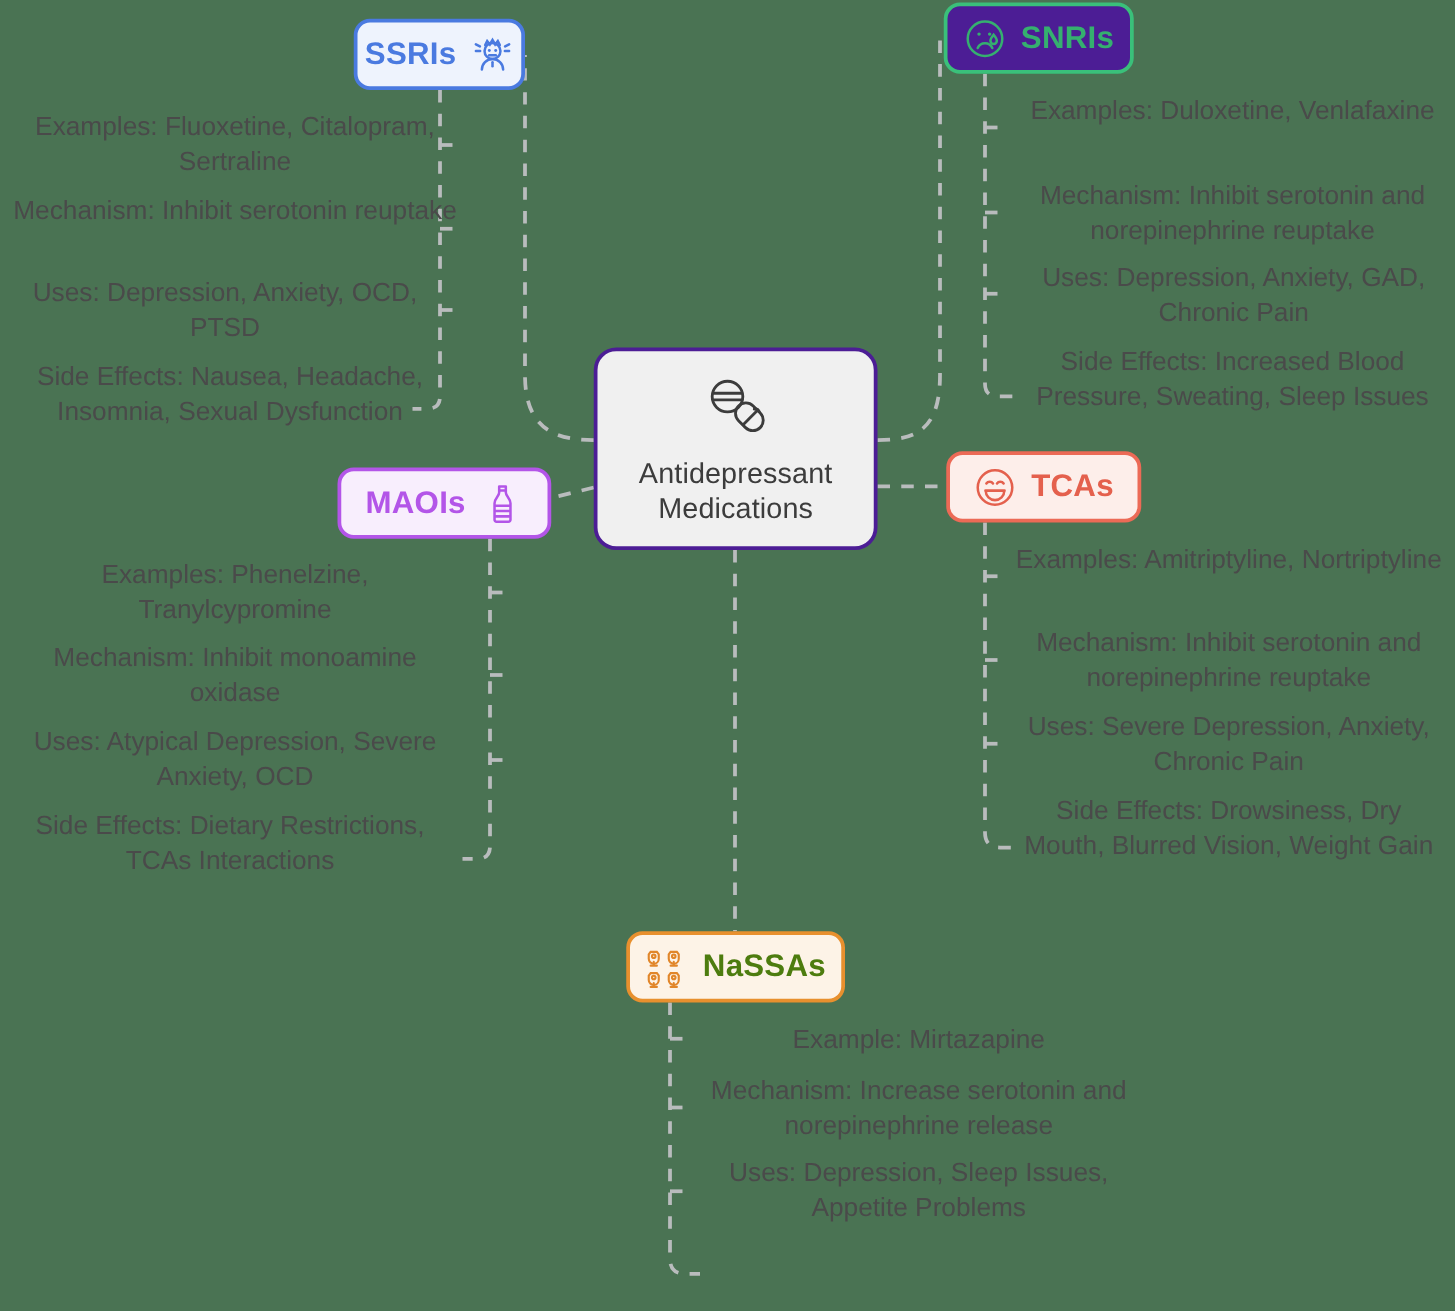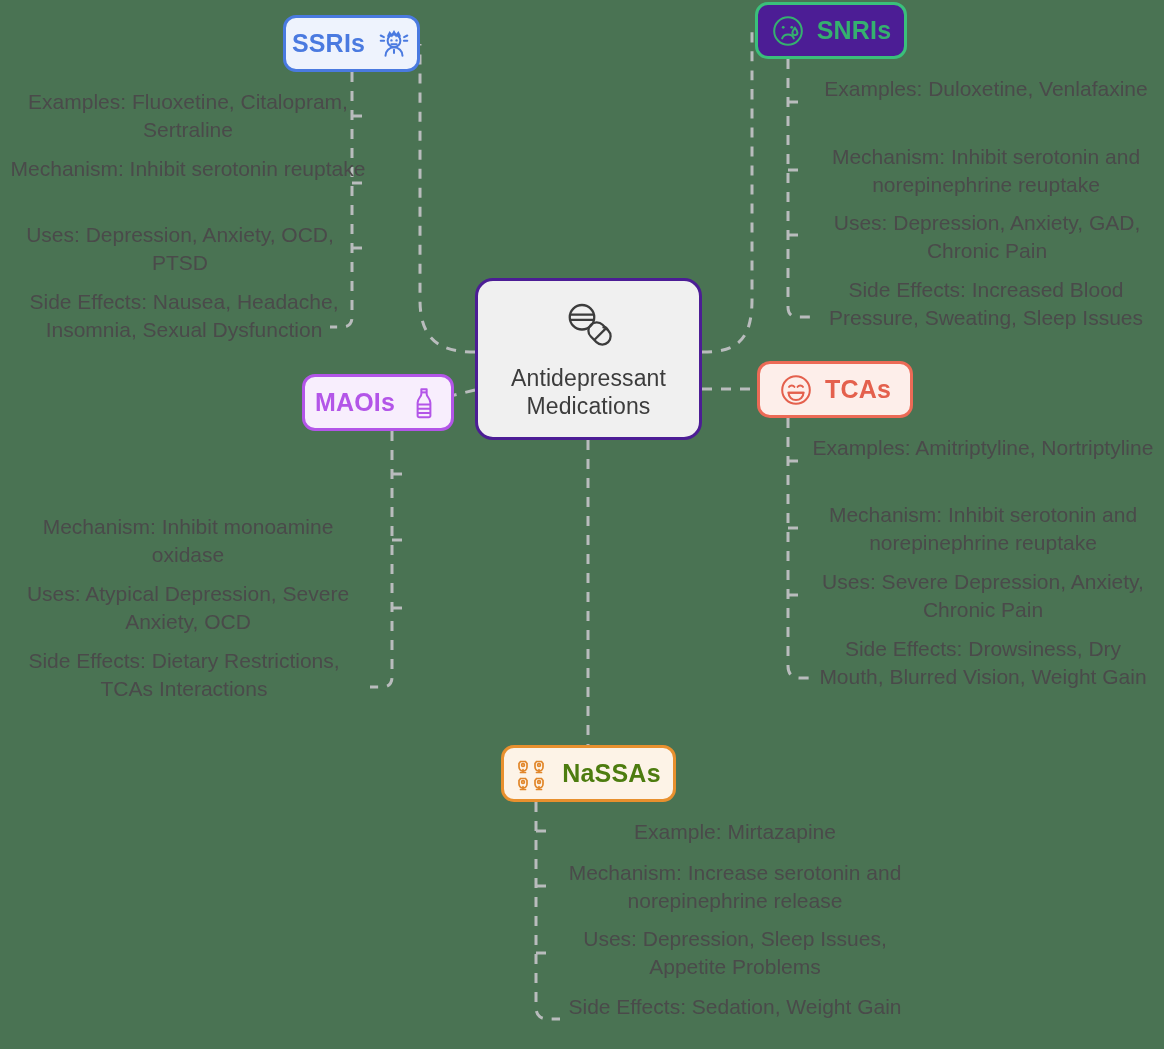--- a/index.html
+++ b/index.html
@@ -71,21 +71,21 @@
     font-size: 25px;
     letter-spacing: 0.2px;
     white-space: nowrap;
   }
   .branch .b-icon { width: 34px; height: 34px; flex: 0 0 auto; display:block; }
 
   #node-ssris  { left: 283px; top: 15px;  width: 137px; background:#eef3fd; border-color:#4a7ae0; }
   #node-ssris  .b-label { color:#4a7ae0; }
   #node-snris  { left: 755px; top: 2px;   width: 152px; background:#4c1d95; border-color:#3ac07a; }
   #node-snris  .b-label { color:#35b06f; }
-  #node-maois  { left: 270px; top: 374px; width: 152px; background:#f8eefd; border-color:#b355e8;margin-left:32px; }
+  #node-maois  { left: 270px; top: 374px; width: 171px; background:#f8eefd; border-color:#b355e8; }
   #node-maois  .b-label { color:#b355e8; }
   #node-tcas   { left: 757px; top: 361px; width: 156px; background:#fdeeea; border-color:#ec6a56; }
   #node-tcas   .b-label { color:#e4604d; }
   #node-nassas { left: 501px; top: 745px; width: 175px; background:#fdf3e7; border-color:#e8902e; }
   #node-nassas .b-label { color:#4d7c0f; }
 
   
   .leaf {
     position: absolute;
     color: #4a4a4a;
@@ -226,27 +226,27 @@
   <div class="leaf right-align" style="left:8px; top:88px; width:360px;">Examples: Fluoxetine, Citalopram, Sertraline</div>
   <div class="leaf right-align" style="left:8px; top:155px; width:360px;">Mechanism: Inhibit serotonin reuptake</div>
   <div class="leaf right-align" style="left:0; top:221px; width:360px;">Uses: Depression, Anxiety, OCD, PTSD</div>
   <div class="leaf right-align" style="left:0px; top:288px; width:368px;">Side Effects: Nausea, Headache, Insomnia, Sexual Dysfunction</div>
 
   <div class="leaf left-align" style="left:812px; top:75px; width:348px;">Examples: Duloxetine, Venlafaxine</div>
   <div class="leaf left-align" style="left:810px; top:143px; width:352px;">Mechanism: Inhibit serotonin and norepinephrine reuptake</div>
   <div class="leaf left-align" style="left:812px; top:209px; width:350px;">Uses: Depression, Anxiety, GAD, Chronic Pain</div>
   <div class="leaf left-align" style="left:808px; top:276px; width:356px;">Side Effects: Increased Blood Pressure, Sweating, Sleep Issues</div>
 
+  <div class="leaf right-align" style="left:8px; top:446px; width:360px;">Examples: Phenelzine, Tranylcypromine</div>
   <div class="leaf right-align" style="left:8px; top:513px; width:360px;">Mechanism: Inhibit monoamine oxidase</div>
   <div class="leaf right-align" style="left:8px; top:580px; width:360px;">Uses: Atypical Depression, Severe Anxiety, OCD</div>
   <div class="leaf right-align" style="left:0px; top:647px; width:368px;">Side Effects: Dietary Restrictions, TCAs Interactions</div>
 
   <div class="leaf left-align" style="left:812px; top:434px; width:342px;">Examples: Amitriptyline, Nortriptyline</div>
   <div class="leaf left-align" style="left:810px; top:501px; width:346px;">Mechanism: Inhibit serotonin and norepinephrine reuptake</div>
   <div class="leaf left-align" style="left:812px; top:568px; width:342px;text-align:center;">Uses: Severe Depression, Anxiety, Chronic Pain</div>
   <div class="leaf left-align" style="left:810px; top:635px; width:346px;">Side Effects: Drowsiness, Dry Mouth, Blurred Vision, Weight Gain</div>
 
   <div class="leaf left-align" style="left:560px; top:818px; width:350px;">Example: Mirtazapine</div>
   <div class="leaf left-align" style="left:558px; top:859px; width:354px;">Mechanism: Increase serotonin and norepinephrine release</div>
   <div class="leaf left-align" style="left:558px; top:877px; width:354px;margin-top:48px;">Uses: Depression, Sleep Issues, Appetite Problems</div>
-  <div class="leaf left-align" style="left:558px; top:993px; width:354px;">Side Effects: Sedation, Weight Gain</div>
 
 </div>
 
 </body></html>

